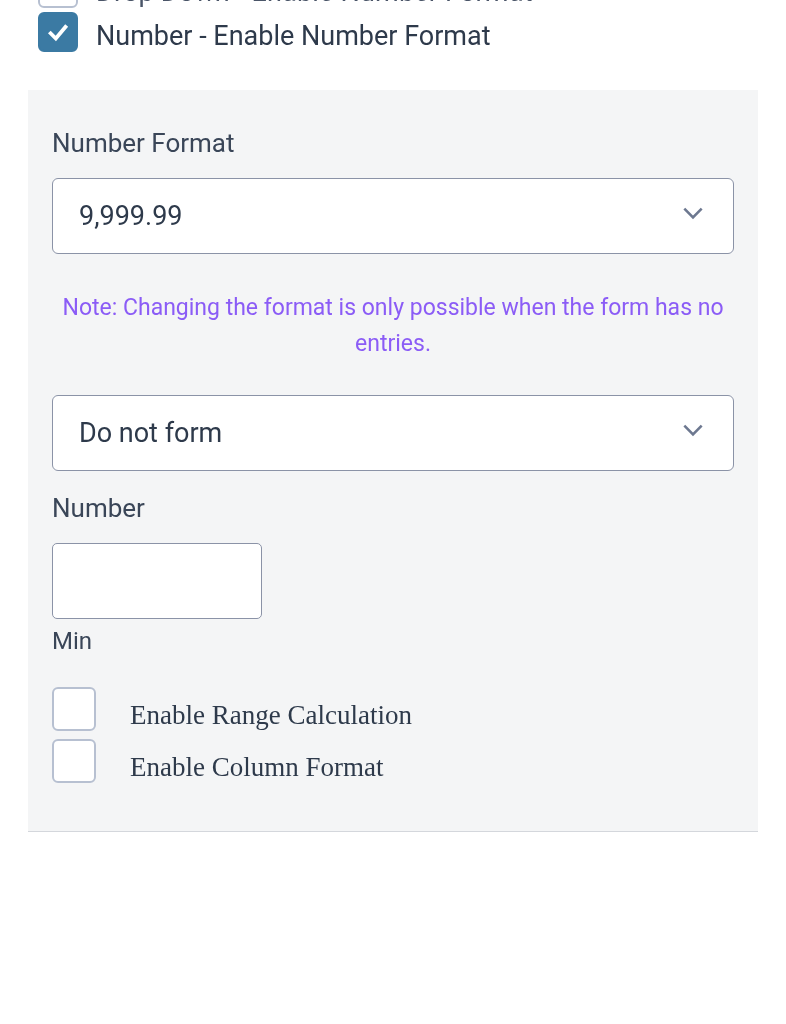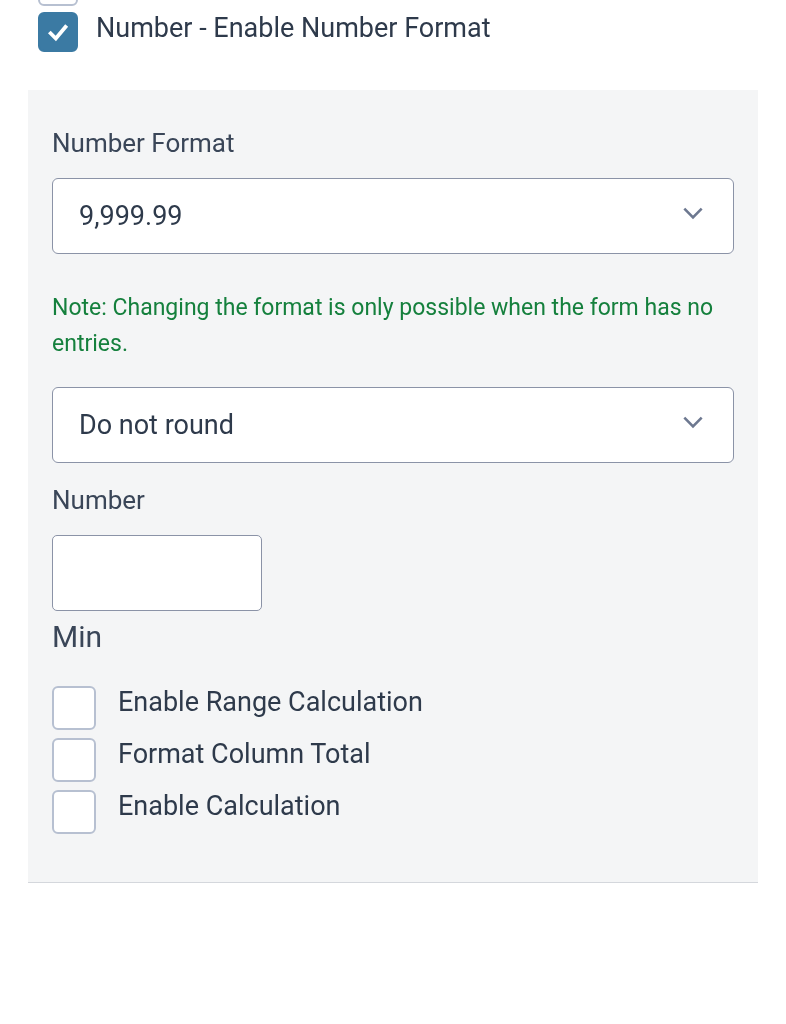--- a/index.html
+++ b/index.html
@@ -12,21 +12,21 @@
     height: 1024px;
     overflow: hidden;
   }
 
   .top-options {
     padding: 0 28px 8px 38px;
   }
 
   .option-row {
     display: flex;
-    align-items: flex-start;
+    align-items: flex-end;
     gap: 18px;
     margin-bottom: 12px;
   }
 
   .partial-row {
     height: 20px;
     overflow: hidden;
     margin-top: -12px;
     margin-bottom: 4px;
   }
@@ -113,24 +113,25 @@
   }
   .chev svg {
     width: 26px;
     height: 26px;
     stroke: #6d7890;
     stroke-width: 2.4;
     fill: none;
   }
 
   .note {
-    color: #15803d;
+    color: #8b5cf6;
     font-size: 23px;
     line-height: 1.55;
-    margin-bottom: 26px;
+    margin-bottom: 34px;
+    text-align: center;
   }
 
   .range-row {
     display: flex;
     gap: 32px;
     margin-bottom: 32px;
   }
   .range-col {
     display: flex;
     flex-direction: column;
@@ -140,27 +141,28 @@
     height: 76px;
     background: #fff;
     border: 1.5px solid #8b93a7;
     border-radius: 5px;
     font-size: 26px;
     padding: 0 14px;
     color: #2e3a4b;
   }
   .range-sub {
     color: #3a4658;
-    font-size: 30px;
+    font-size: 24px;
     margin-top: 8px;
   }
 
   .check-list .option-row {
-    gap: 22px;
+    gap: 34px;
     margin-bottom: 8px;
+    font-family: Liberation Serif, serif;
   }
   .check-list .checkbox {
     width: 44px;
     height: 44px;
   }
   .check-list .opt-label {
     font-size: 27px;
     color: #2e3a4b;
   }
 </style>
@@ -196,21 +198,21 @@
       <svg viewBox="0 0 24 24">
           <path d="M4 8 L12 16 L20 8"></path>
         </svg>
     </span>
   </div>
 
   <div class="note">Note: Changing the format is only possible when the form has no entries.</div>
 
   <div class="select-wrap last">
     <div class="select">
-      <span>Do not round</span>
+      <span>Do not form</span>
     </div>
     <span class="chev">
       <svg viewBox="0 0 24 24">
           <path d="M4 8 L12 16 L20 8"></path>
         </svg>
     </span>
   </div>
 
   <div class="field-label">Number</div>
   <div class="range-row">
@@ -224,23 +226,17 @@
     <div class="option-row">
       <span class="checkbox">
         
       </span>
       <span class="opt-label">Enable Range Calculation</span>
     </div>
     <div class="option-row">
       <span class="checkbox">
         
       </span>
-      <span class="opt-label">Format Column Total</span>
-    </div>
-    <div class="option-row">
-      <span class="checkbox">
-        
-      </span>
-      <span class="opt-label">Enable Calculation</span>
+      <span class="opt-label">Enable Column Format</span>
     </div>
   </div>
 
 </div>
 
 </body></html>

